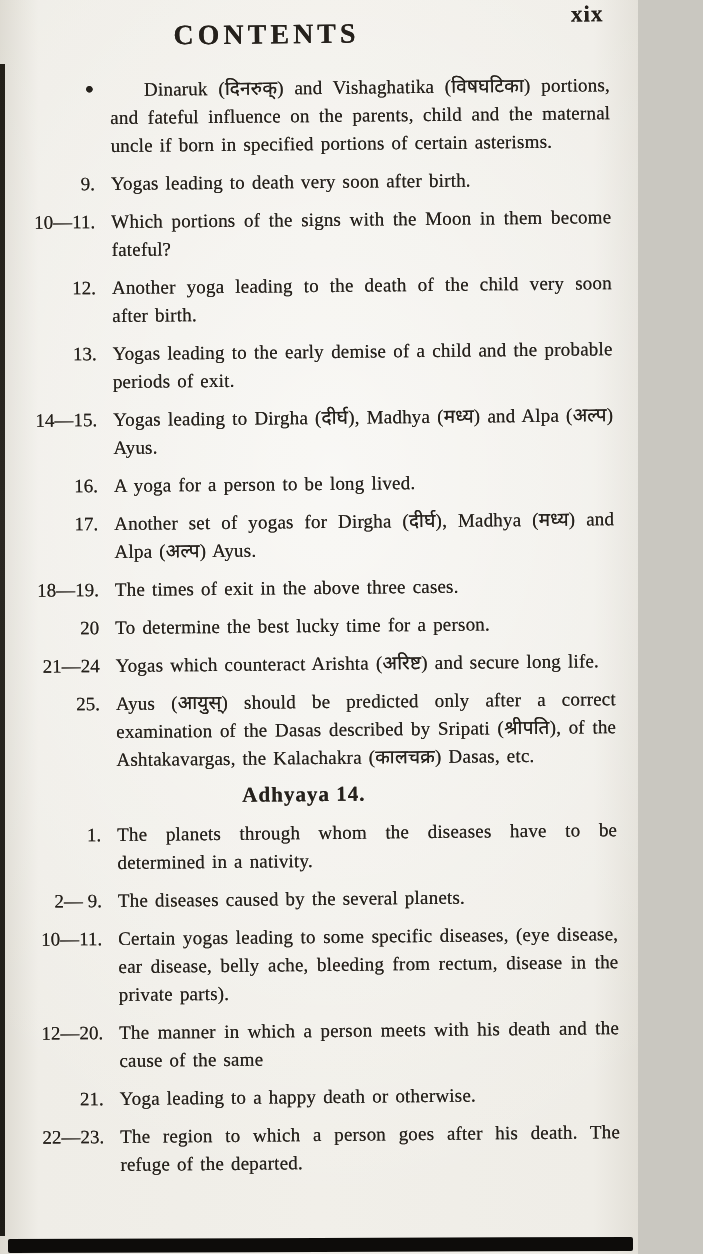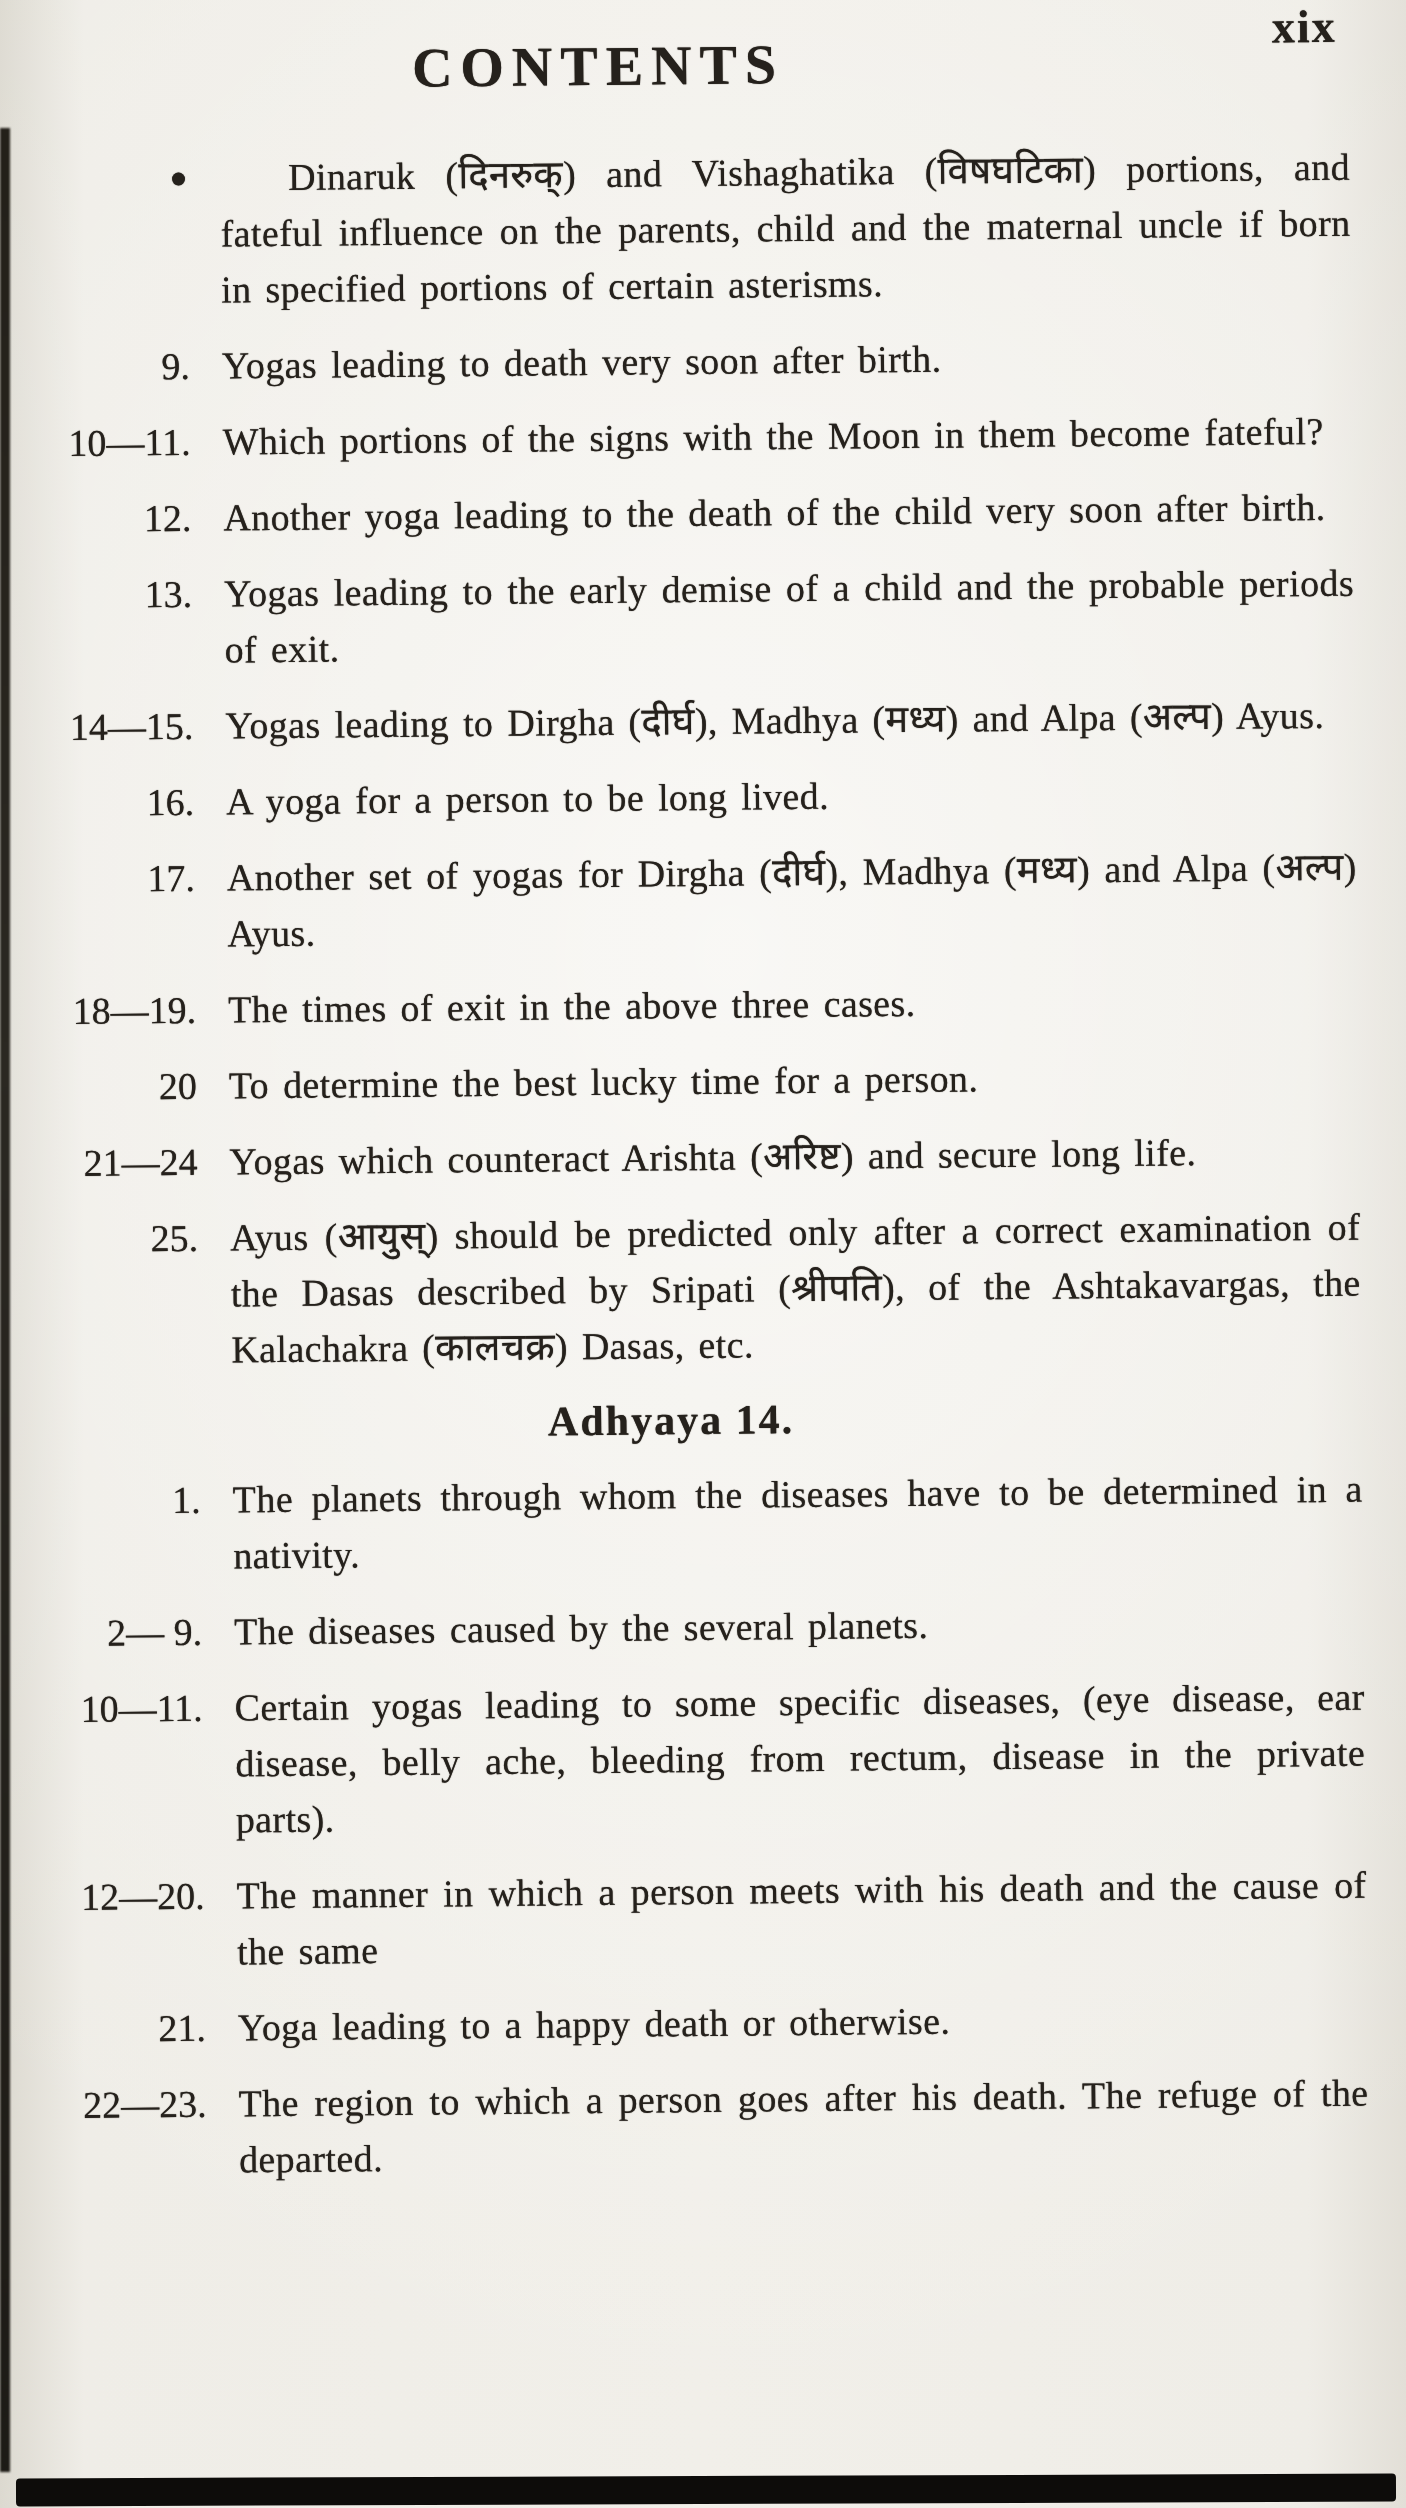--- a/index.html
+++ b/index.html
@@ -3,21 +3,21 @@
 <meta charset="utf-8">
 <style>
   html, body { margin: 0; padding: 0; }
   body {
     width: 703px; height: 1254px;
     background: #c9c7c0;
     font-family: "Liberation Serif", "DejaVu Serif", serif;
   }
   .page {
     position: relative;
-    width: 703px; height: 1254px;
+    width: 638px; height: 1254px;
     overflow: hidden;
     background:
       radial-gradient(130% 95% at 52% 38%, rgba(255,255,255,0.55), rgba(255,255,255,0) 62%),
       linear-gradient(90deg, #dcd9d0 0%, #efede7 6%, #f1efe9 50%, #efede7 93%, #e2dfd7 100%),
       #eeece6;
     color: #25211c;
   }
   .content {
     position: absolute;
     inset: 0;

